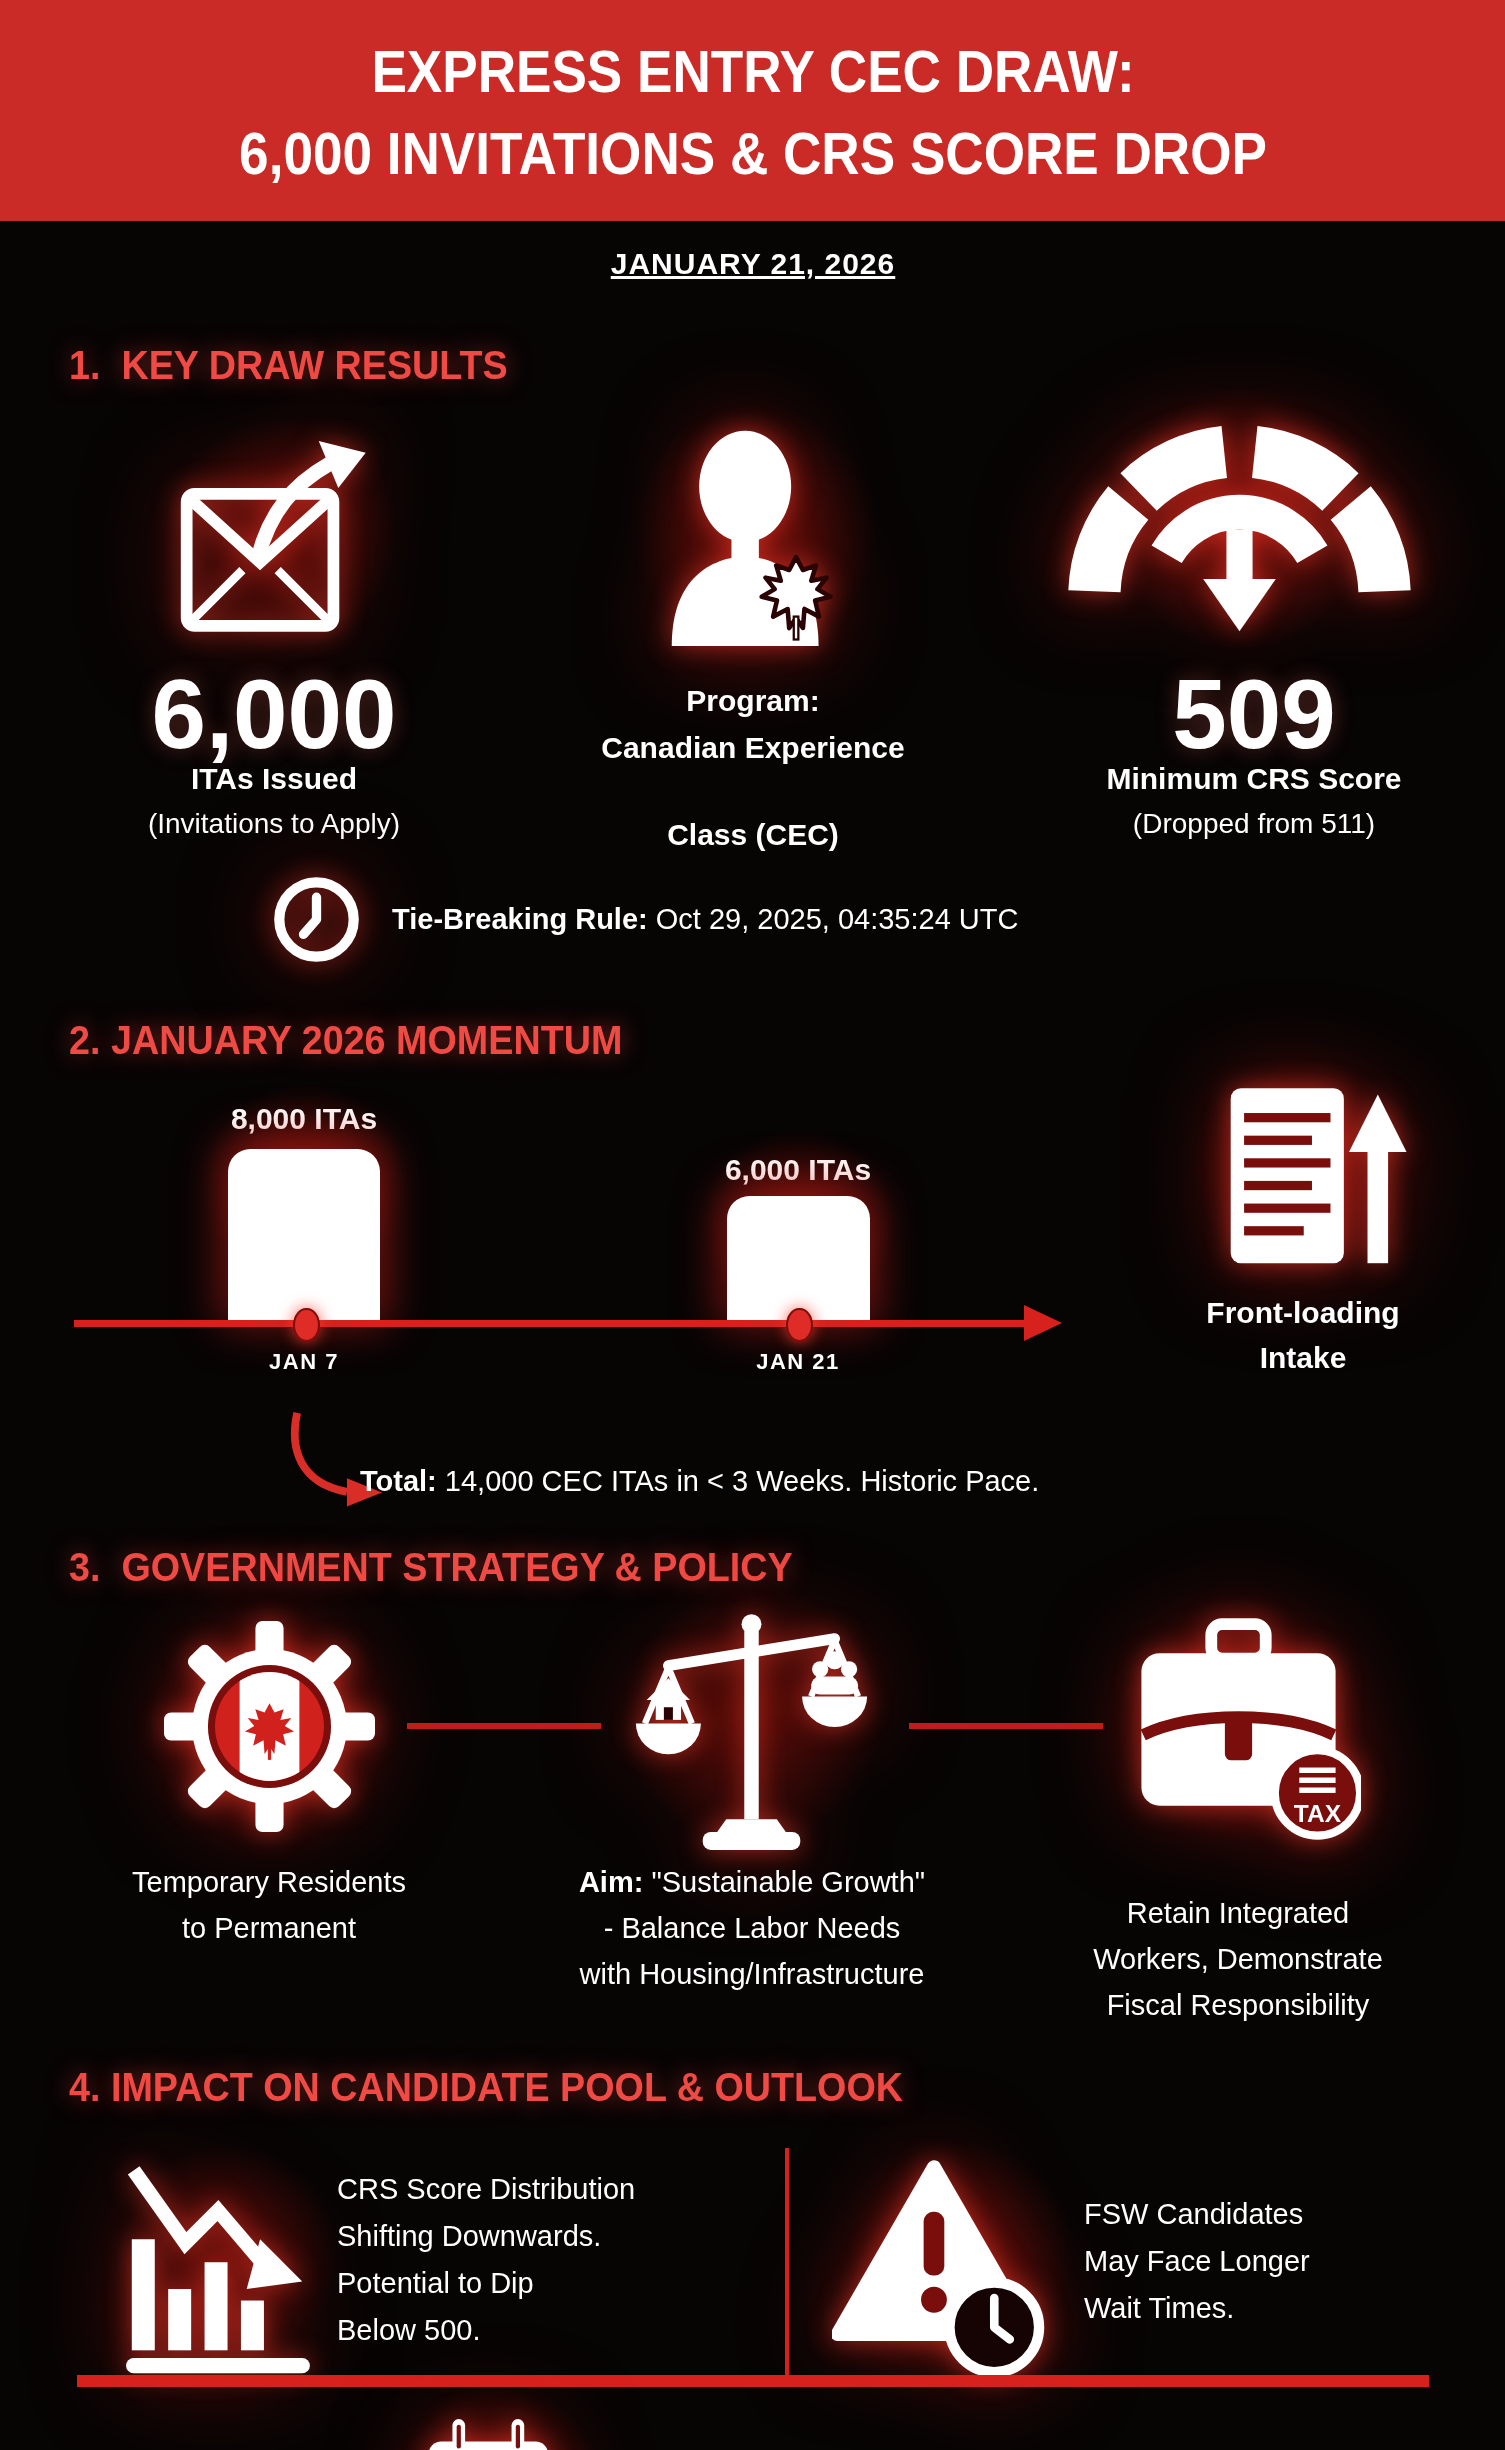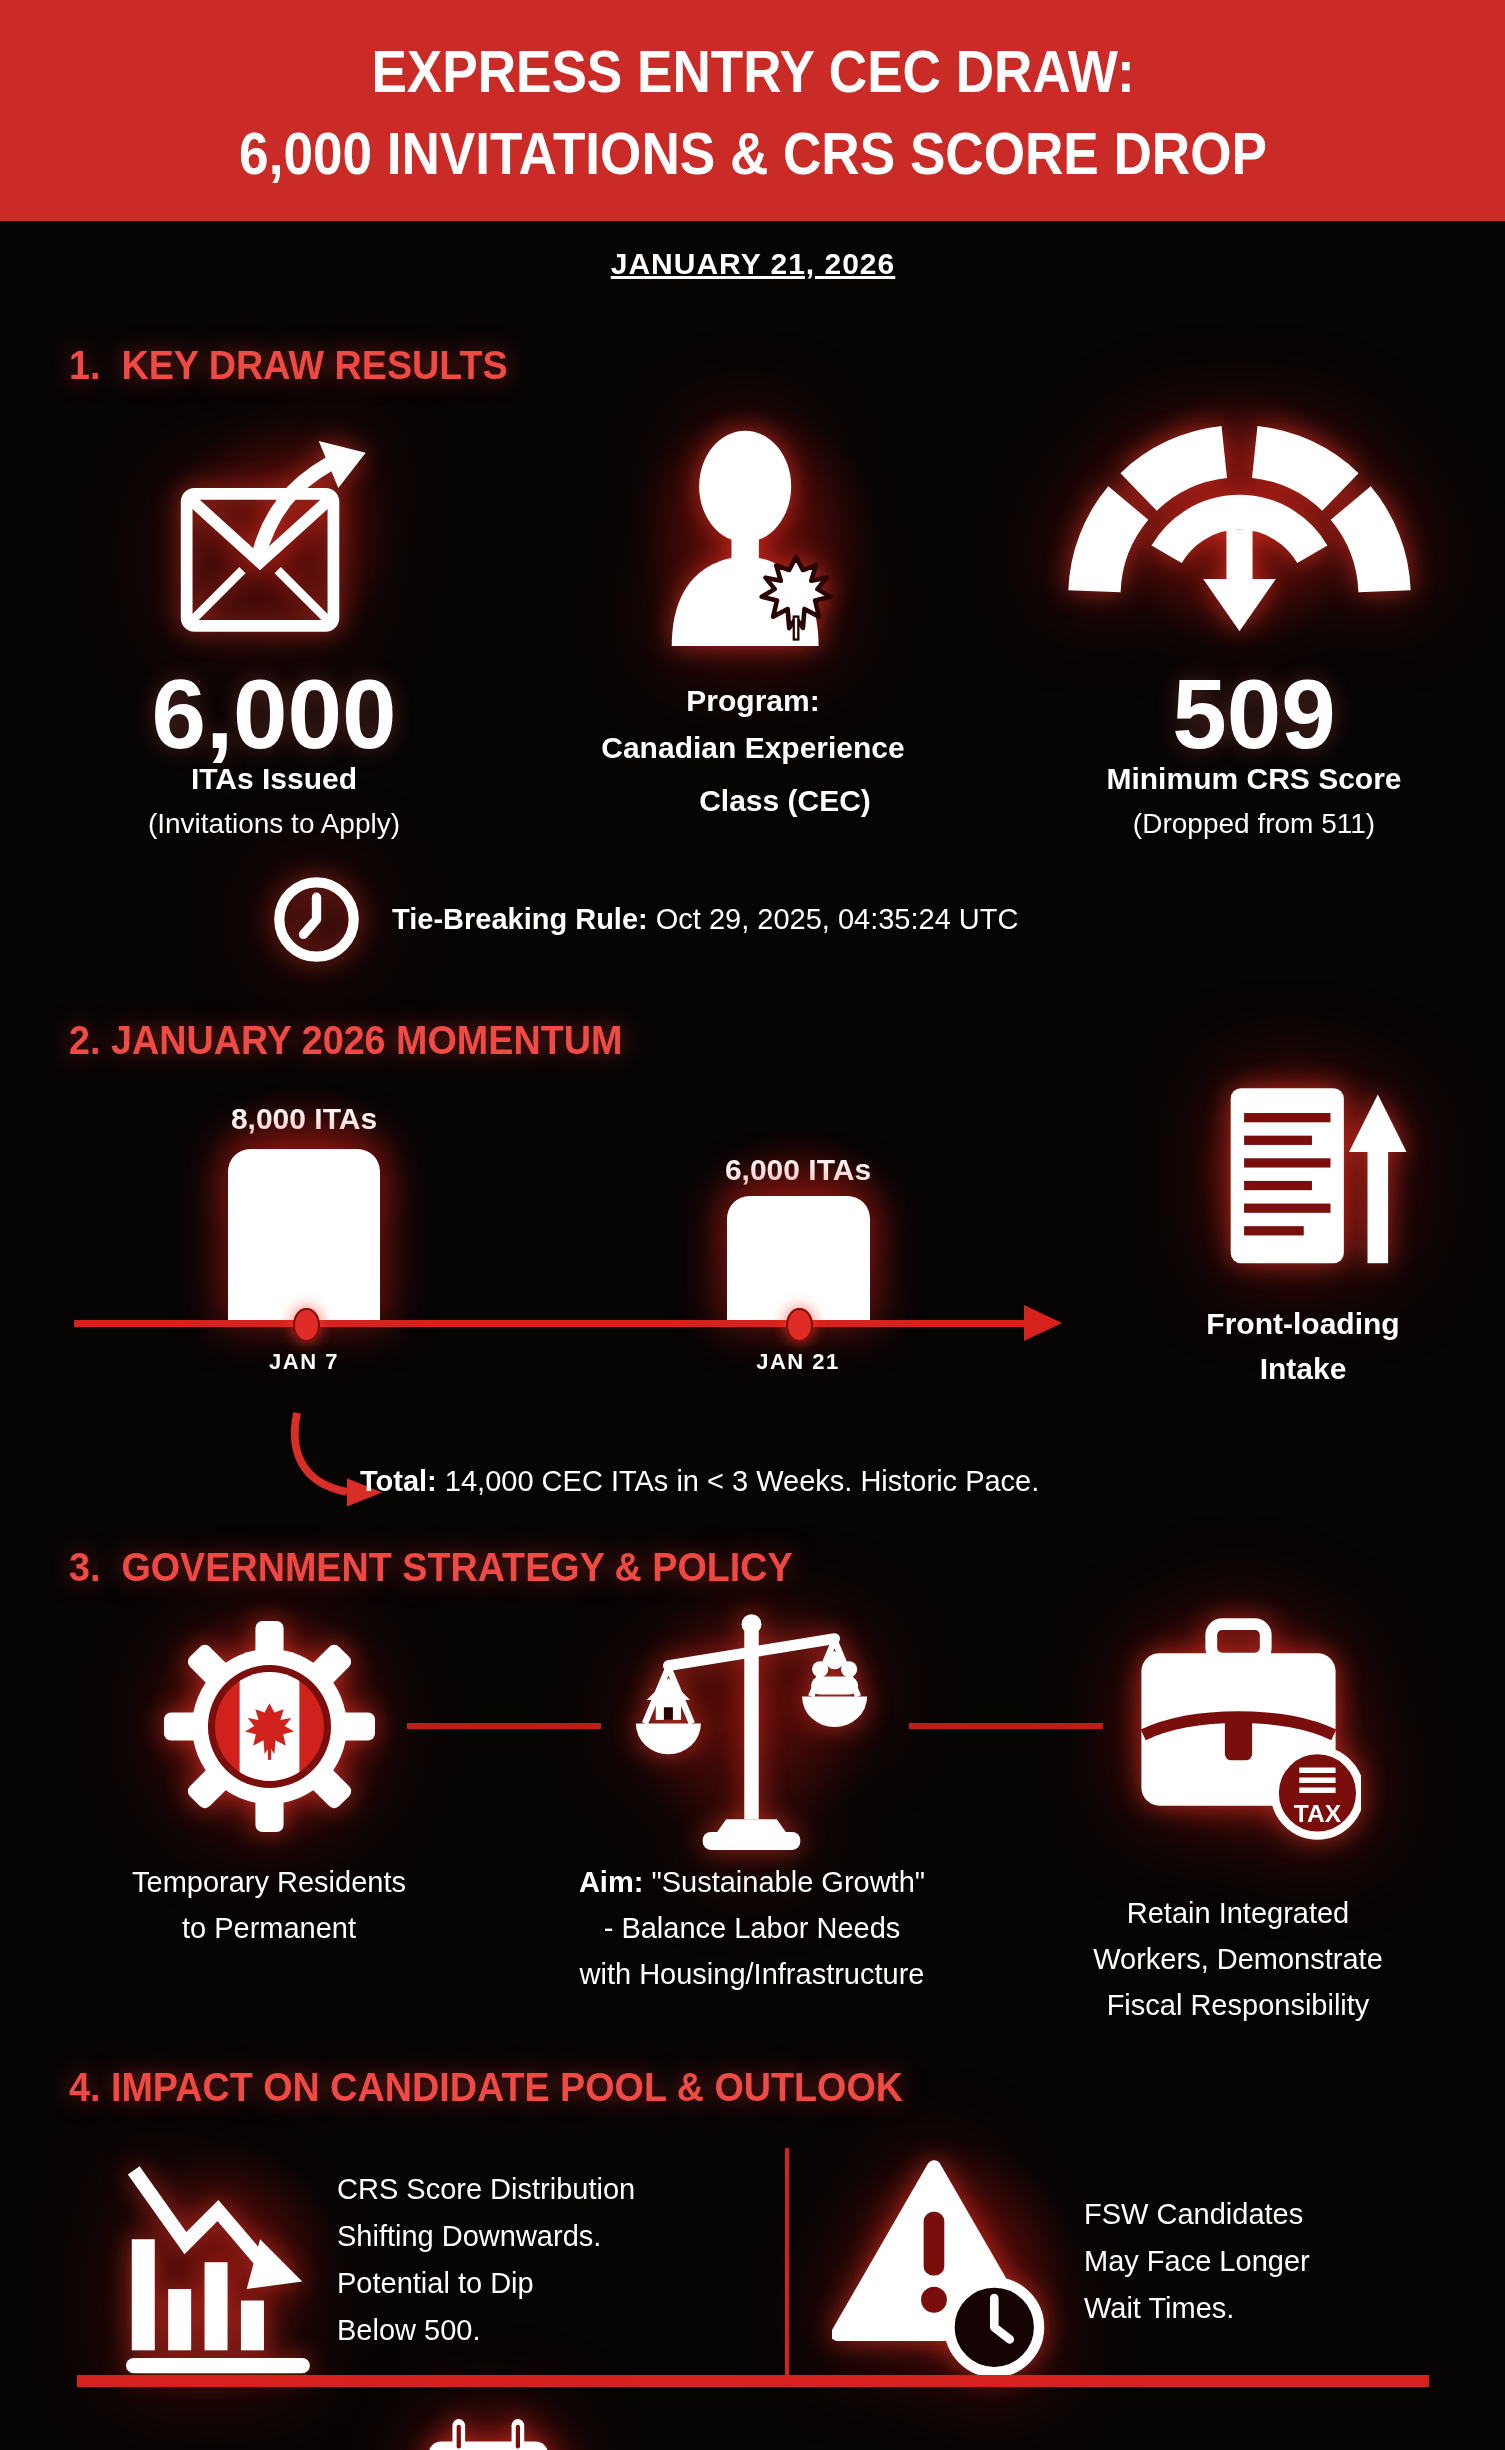--- a/index.html
+++ b/index.html
@@ -37,21 +37,21 @@
   .prog-line{font-size:30px;font-weight:700;white-space:pre;}
   .tie-text{font-size:29px;white-space:pre;}
   .bold{font-weight:700;}
   .bar{background:#fff;border-radius:22.5px 22.5px 0 0;
     box-shadow:0 -4.9px 44px 6.9px rgba(215,33,25,.55);}
   .bar-label{font-size:30px;font-weight:700;white-space:pre;}
   .tl-line{background:#d7211d;}
   .tl-dot{width:22.5px;height:30px;border-radius:50%;background:#df2c27;border:2.5px solid #7e0d0b;
     box-shadow:0 0 14.7px rgba(255,60,45,.8);}
   .jan-label{font-size:22px;font-weight:700;letter-spacing:1.5px;white-space:pre;}
-  .side-note{font-size:30px;font-weight:700;white-space:pre;margin-top:11px;}
+  .side-note{font-size:30px;font-weight:700;white-space:pre;}
   .total-text{font-size:29px;white-space:pre;}
   .pillar-text{font-size:29px;line-height:46px;text-align:center;}
   .impact-text{font-size:29px;line-height:47px;}
   .connector{height:5.9px;background:#bf1d18;}
   .redline{background:#d7211d;}
 </style>
 </head>
 <body>
 
 <div class="page">
@@ -90,21 +90,21 @@
     <rect x="116" y="74" width="18" height="38" fill="#fff"></rect>
     <polygon points="100,108 150,108 125,144" fill="#fff"></polygon>
   </svg>
 
   <div class="abs ctr stat-num" style="left:274px;top:665px;">6,000</div>
   <div class="abs ctr stat-bold" style="left:274px;top:762px;">ITAs Issued</div>
   <div class="abs ctr stat-sub" style="left:274px;top:808px;">(Invitations to Apply)</div>
 
   <div class="abs ctr prog-line" style="left:753px;top:684px;">Program:</div>
   <div class="abs ctr prog-line" style="left:753px;top:731px;">Canadian Experience</div>
-  <div class="abs ctr prog-line" style="left:753px;top:784px;margin-left:32px;">Class (CEC)</div>
+  <div class="abs ctr prog-line" style="left:753px;top:818px;">Class (CEC)</div>
 
   <div class="abs ctr stat-num" style="left:1254px;top:665px;">509</div>
   <div class="abs ctr stat-bold" style="left:1254px;top:762px;">Minimum CRS Score</div>
   <div class="abs ctr stat-sub" style="left:1254px;top:808px;">(Dropped from 511)</div>
 
   <svg class="abs icon" style="left:270px;top:873px;" width="93" height="93" viewBox="0 0 100 100">
     <circle cx="50" cy="50" r="40" fill="none" stroke="#fff" stroke-width="11"></circle>
     <path d="M50,50 L50,26 M50,50 L36,66" fill="none" stroke="#fff" stroke-width="10" stroke-linecap="round"></path>
   </svg>
   <div class="abs tie-text" style="left:392px;top:903px;"><span class="bold">Tie-Breaking Rule:</span><span> Oct 29, 2025, 04:35:24 UTC</span></div>

